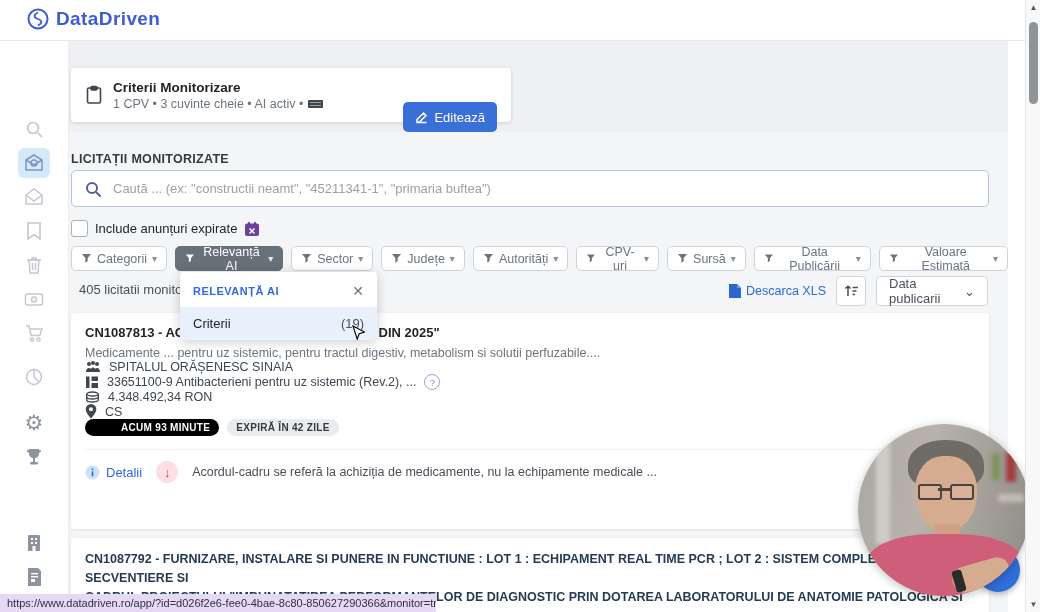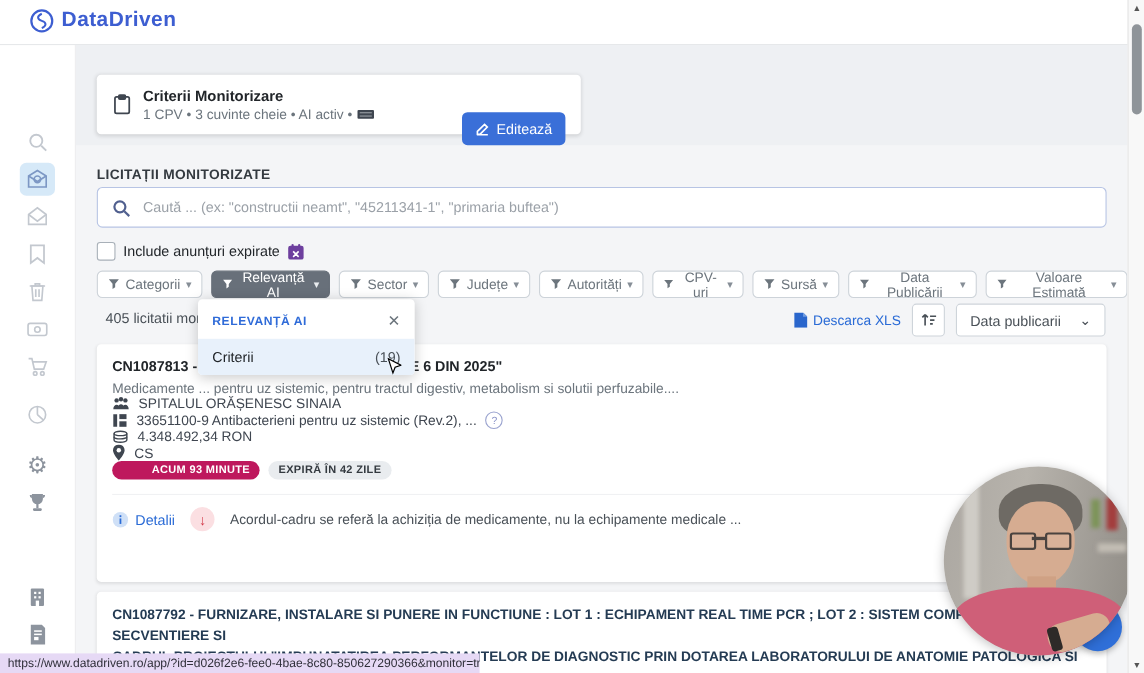--- a/index.html
+++ b/index.html
@@ -13,21 +13,21 @@
   #logo{left:26px;top:7px;display:flex;align-items:center;gap:6px;}
   #logo .word{font-size:19px;font-weight:bold;color:#3d5ed1;letter-spacing:.4px;}
 
   
   #sidebar{left:0;top:40px;width:68px;height:572px;background:#fff;border-right:1px solid #ededef;z-index:9;}
   .side-ico{position:absolute;left:18px;width:32px;height:30px;display:flex;align-items:center;justify-content:center;color:#c3c8cf;}
   .side-ico.dark{color:#8d949e;}
   .side-ico.active{background:#d6e9f8;border-radius:6px;color:#7c97c4;}
 
   
-  #main{left:68px;top:40px;width:957px;height:572px;background:#f4f5f7;overflow:hidden;}
+  #main{left:51px;top:40px;width:957px;height:572px;background:#f4f5f7;overflow:hidden;}
   #topband{left:0;top:0;width:957px;height:92px;background:#eef0f3;}
 
   
   #criteria{left:20px;top:28px;width:440px;height:54px;background:#fff;border-radius:4px;
             box-shadow:0 1px 4px rgba(0,0,0,.14);display:flex;align-items:center;padding:0 14px;box-sizing:border-box;gap:10px;}
   #criteria .t{font-size:13.5px;font-weight:bold;color:#212529;}
   #criteria .s{font-size:12.5px;color:#6c757d;margin-top:2px;display:flex;align-items:center;gap:5px;}
   #edit-btn{margin-left:auto;display:flex;align-items:center;gap:6px;background:#3a6fd8;color:#fff;
             border:none;border-radius:5px;height:30px;padding:0 12px;font-size:13px;cursor:pointer;margin-top:44px;}
   .kbd-ico{width:15px;height:8px;background:#3f4650;border-radius:1px;display:inline-block;position:relative;}
@@ -55,35 +55,35 @@
   .fbtn .caret{font-size:10px;color:#868e96;}
   .fbtn.active{background:#68707a;border-color:#68707a;color:#fff;}
   .fbtn.active .caret{color:#e9ecef;}
 
   
   #rescount{left:28px;top:242px;font-size:13px;color:#495057;}
   #rightctl{right:20px;top:236px;display:flex;align-items:center;gap:10px;}
   #dlxls{display:flex;align-items:center;gap:5px;font-size:12.5px;color:#2a6bd6;cursor:pointer;}
   #sortbtn{width:28px;height:28px;border:1px solid #ced4da;border-radius:4px;background:#fff;
            display:flex;align-items:center;justify-content:center;cursor:pointer;}
-  #sortsel{width:136px;height:30px;border:1px solid #ced4da;border-radius:4px;background:#fff;display:flex;
+  #sortsel{width:112px;height:30px;border:1px solid #ced4da;border-radius:4px;background:#fff;display:flex;
            align-items:center;justify-content:space-between;padding:0 12px;box-sizing:border-box;
            font-size:13px;color:#495057;cursor:pointer;}
   #sortsel .chev{font-size:13px;color:#495057;}
 
   
   .card{position:absolute;left:20px;width:918px;background:#fff;border-radius:4px;
         box-shadow:0 1px 3px rgba(0,0,0,.09);padding:12px 14px;box-sizing:border-box;}
   #card1{top:273px;height:216px;}
   #card2{top:498px;height:80px;}
   .ltitle{font-size:13px;font-weight:bold;color:#212529;}
   .ldesc{font-size:12.5px;color:#6c757d;margin-top:6px;}
   .irow{display:flex;align-items:center;gap:8px;font-size:12.5px;color:#3f4650;margin-top:0;}
   .pill{display:inline-block;padding:3px 9px;border-radius:10px;font-size:10px;font-weight:bold;letter-spacing:.3px;}
-  .pill.dark{background:#be185d;color:#fff;padding-left:36px;}
+  .pill.dark{background:#000000;color:#fff;padding-left:36px;}
   .pill.light{background:#e9ecef;color:#343a40;}
   #c1foot{display:flex;align-items:center;gap:14px;margin-top:13px;padding-top:11px;border-top:1px solid #f0f1f3;}
   #detalii{display:flex;align-items:center;gap:6px;font-size:13px;color:#2a6bd6;cursor:pointer;}
   .redcirc{width:22px;height:22px;border-radius:50%;background:#fbdfe2;color:#d33a4a;font-size:13px;font-weight:bold;
            display:flex;align-items:center;justify-content:center;}
   #ainote{font-size:12.5px;color:#495057;}
   .helpq{width:14px;height:14px;border:1px solid #9aa3cf;border-radius:50%;color:#8a93c8;font-size:9.5px;
          display:inline-flex;align-items:center;justify-content:center;}
   #card2 .l2{font-size:12.5px;font-weight:bold;color:#243b53;line-height:19px;}
 

